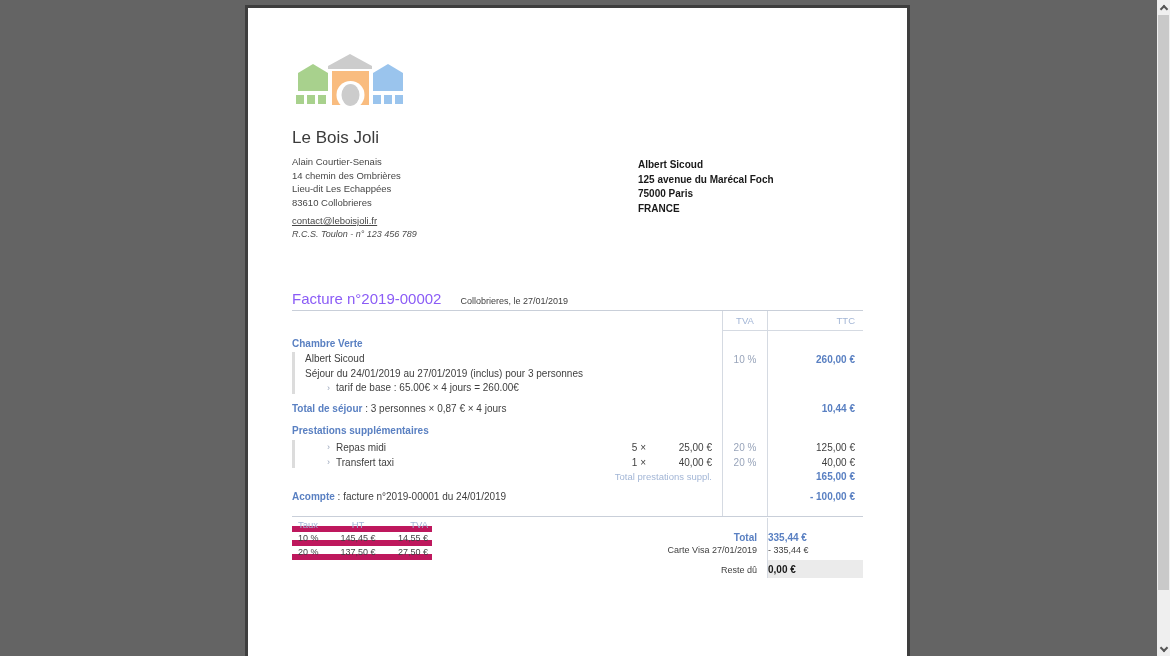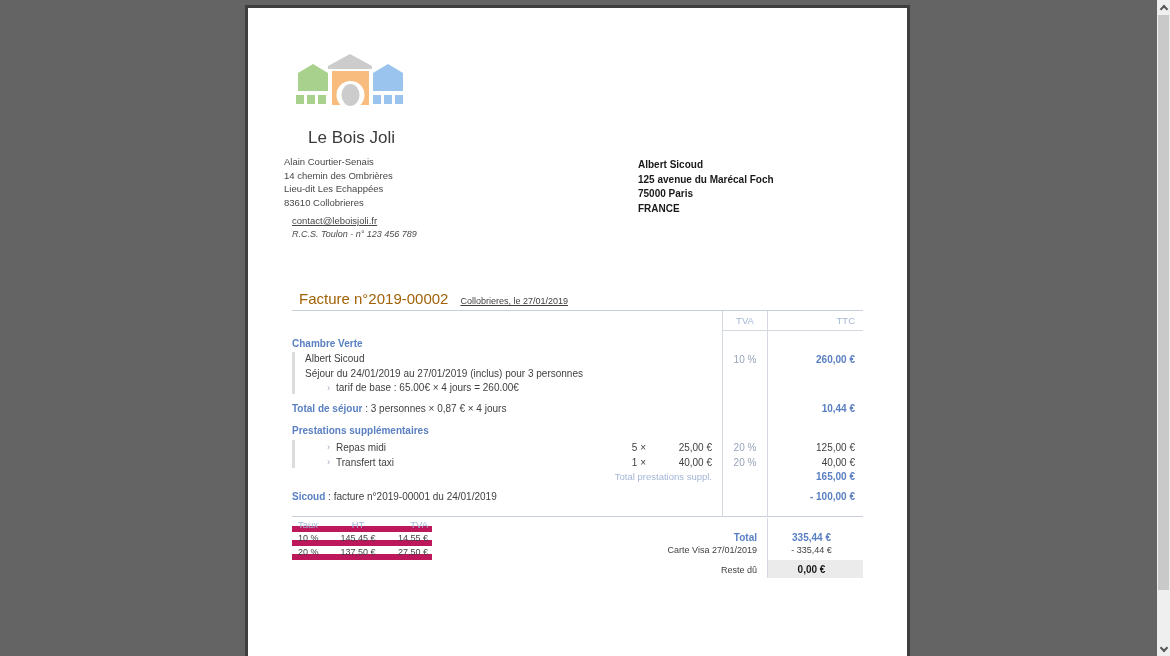--- a/index.html
+++ b/index.html
@@ -16,32 +16,32 @@
     position:absolute; left:245px; top:5px;
     width:665px; height:700px;
     background:#ffffff;
     border:3px solid #3e3e3e; border-bottom:none;
   }
 
   
   .logo { position:absolute; left:44px; top:42px; width:115px; height:60px; }
 
   
-  .company-name { position:absolute; left:60px; top:120px; font-size:17px; line-height:20px; color:#3b3b3b; }
-  .company-address { position:absolute; left:36px; top:147px; font-size:9.5px; line-height:13.5px; color:#474747; }
+  .company-name { position:absolute; left:44px; top:120px; font-size:17px; line-height:20px; color:#3b3b3b; }
+  .company-address { position:absolute; left:44px; top:147px; font-size:9.5px; line-height:13.5px; color:#474747; }
   .company-email { position:absolute; left:44px; top:207px; font-size:9.5px; color:#474747;text-decoration:underline; }
   .company-rcs { position:absolute; left:44px; top:221px; font-size:9px; font-style:italic; color:#4c4c4c; }
 
   
   .recipient { position:absolute; left:390px; top:150px; font-size:10px; font-weight:bold; line-height:14.5px; color:#191919; }
 
   
   .title-row { position:absolute; left:44px; top:282px; display:flex; align-items:baseline; }
-  .invoice-title { font-size:15px; color:#a16207;margin-left:7px; }
-  .invoice-date { font-size:9px; color:#3f3f3f; margin-left:12px;text-decoration:underline; }
+  .invoice-title { font-size:15px; color:#8b5cf6; }
+  .invoice-date { font-size:9px; color:#3f3f3f; margin-left:19px; }
 
   
   .inv-table {
     position:absolute; left:44px; top:302px; width:571px;
     border-top:1px solid #c9cfd9; border-bottom:1px solid #c9cfd9;
     font-size:10px;
   }
   .trow { display:grid; grid-template-columns:430px 45px 96px; }
   .c-tva, .c-ttc { border-left:1px solid #d5dae2; }
   .c-tva { text-align:center; }
@@ -96,21 +96,21 @@
   .vat-table { width:140px; font-size:9px; }
   .vat-row { display:flex; height:14px; line-height:13px; border-bottom:6px solid #be185d; }
   .vat-c1 { width:40px; padding-left:6px; }
   .vat-c2 { width:52px; text-align:center; }
   .vat-c3 { width:46px; text-align:right; padding-right:2px; }
   .vat-head { color:#a3b6d6; font-size:9.5px; }
 
   .pay-block { margin-left:auto; width:330px; }
   .pay-row { display:flex; }
   .pay-label { flex:1; text-align:right; padding-right:10px; }
-  .pay-value { width:96px; text-align:center; padding-right:8px; border-left:1px solid #d5dae2; }
+  .pay-value { width:96px; text-align:left; padding-right:8px; border-left:1px solid #d5dae2; }
   .pr-total { height:22px; }
   .pr-total .pay-label, .pr-total .pay-value { padding-top:14px; font-size:10px; }
   .pr-card { height:20px; font-size:9px; }
   .pr-card .pay-label, .pr-card .pay-value { padding-top:5px; }
   .pr-reste { height:18px; }
   .pr-reste .pay-label { font-size:9px; padding-top:5px; }
   .pr-reste .pay-value { background:#ebebeb; font-size:10px; font-weight:bold; padding-top:4px; color:#191919; }
 
   
   .scrollbar { position:absolute; right:0; top:0; bottom:0; width:13px; background:#efefef; }
@@ -231,21 +231,21 @@
       </div>
     </div>
 
     <div class="trow r-ptotal">
       <div class="c-main lblue">Total prestations suppl.</div>
       <div class="c-tva"></div>
       <div class="c-ttc blue-bold">165,00 €</div>
     </div>
 
     <div class="trow r-acompte">
-      <div class="c-main"><span class="blue-bold">Sicoud</span><span> : facture n°2019-00001 du 24/01/2019</span></div>
+      <div class="c-main"><span class="blue-bold">Acompte</span><span> : facture n°2019-00001 du 24/01/2019</span></div>
       <div class="c-tva"></div>
       <div class="c-ttc blue-bold">- 100,00 €</div>
     </div>
 
     <div class="trow r-pad">
       <div class="c-main"></div>
       <div class="c-tva"></div>
       <div class="c-ttc"></div>
     </div>
 

